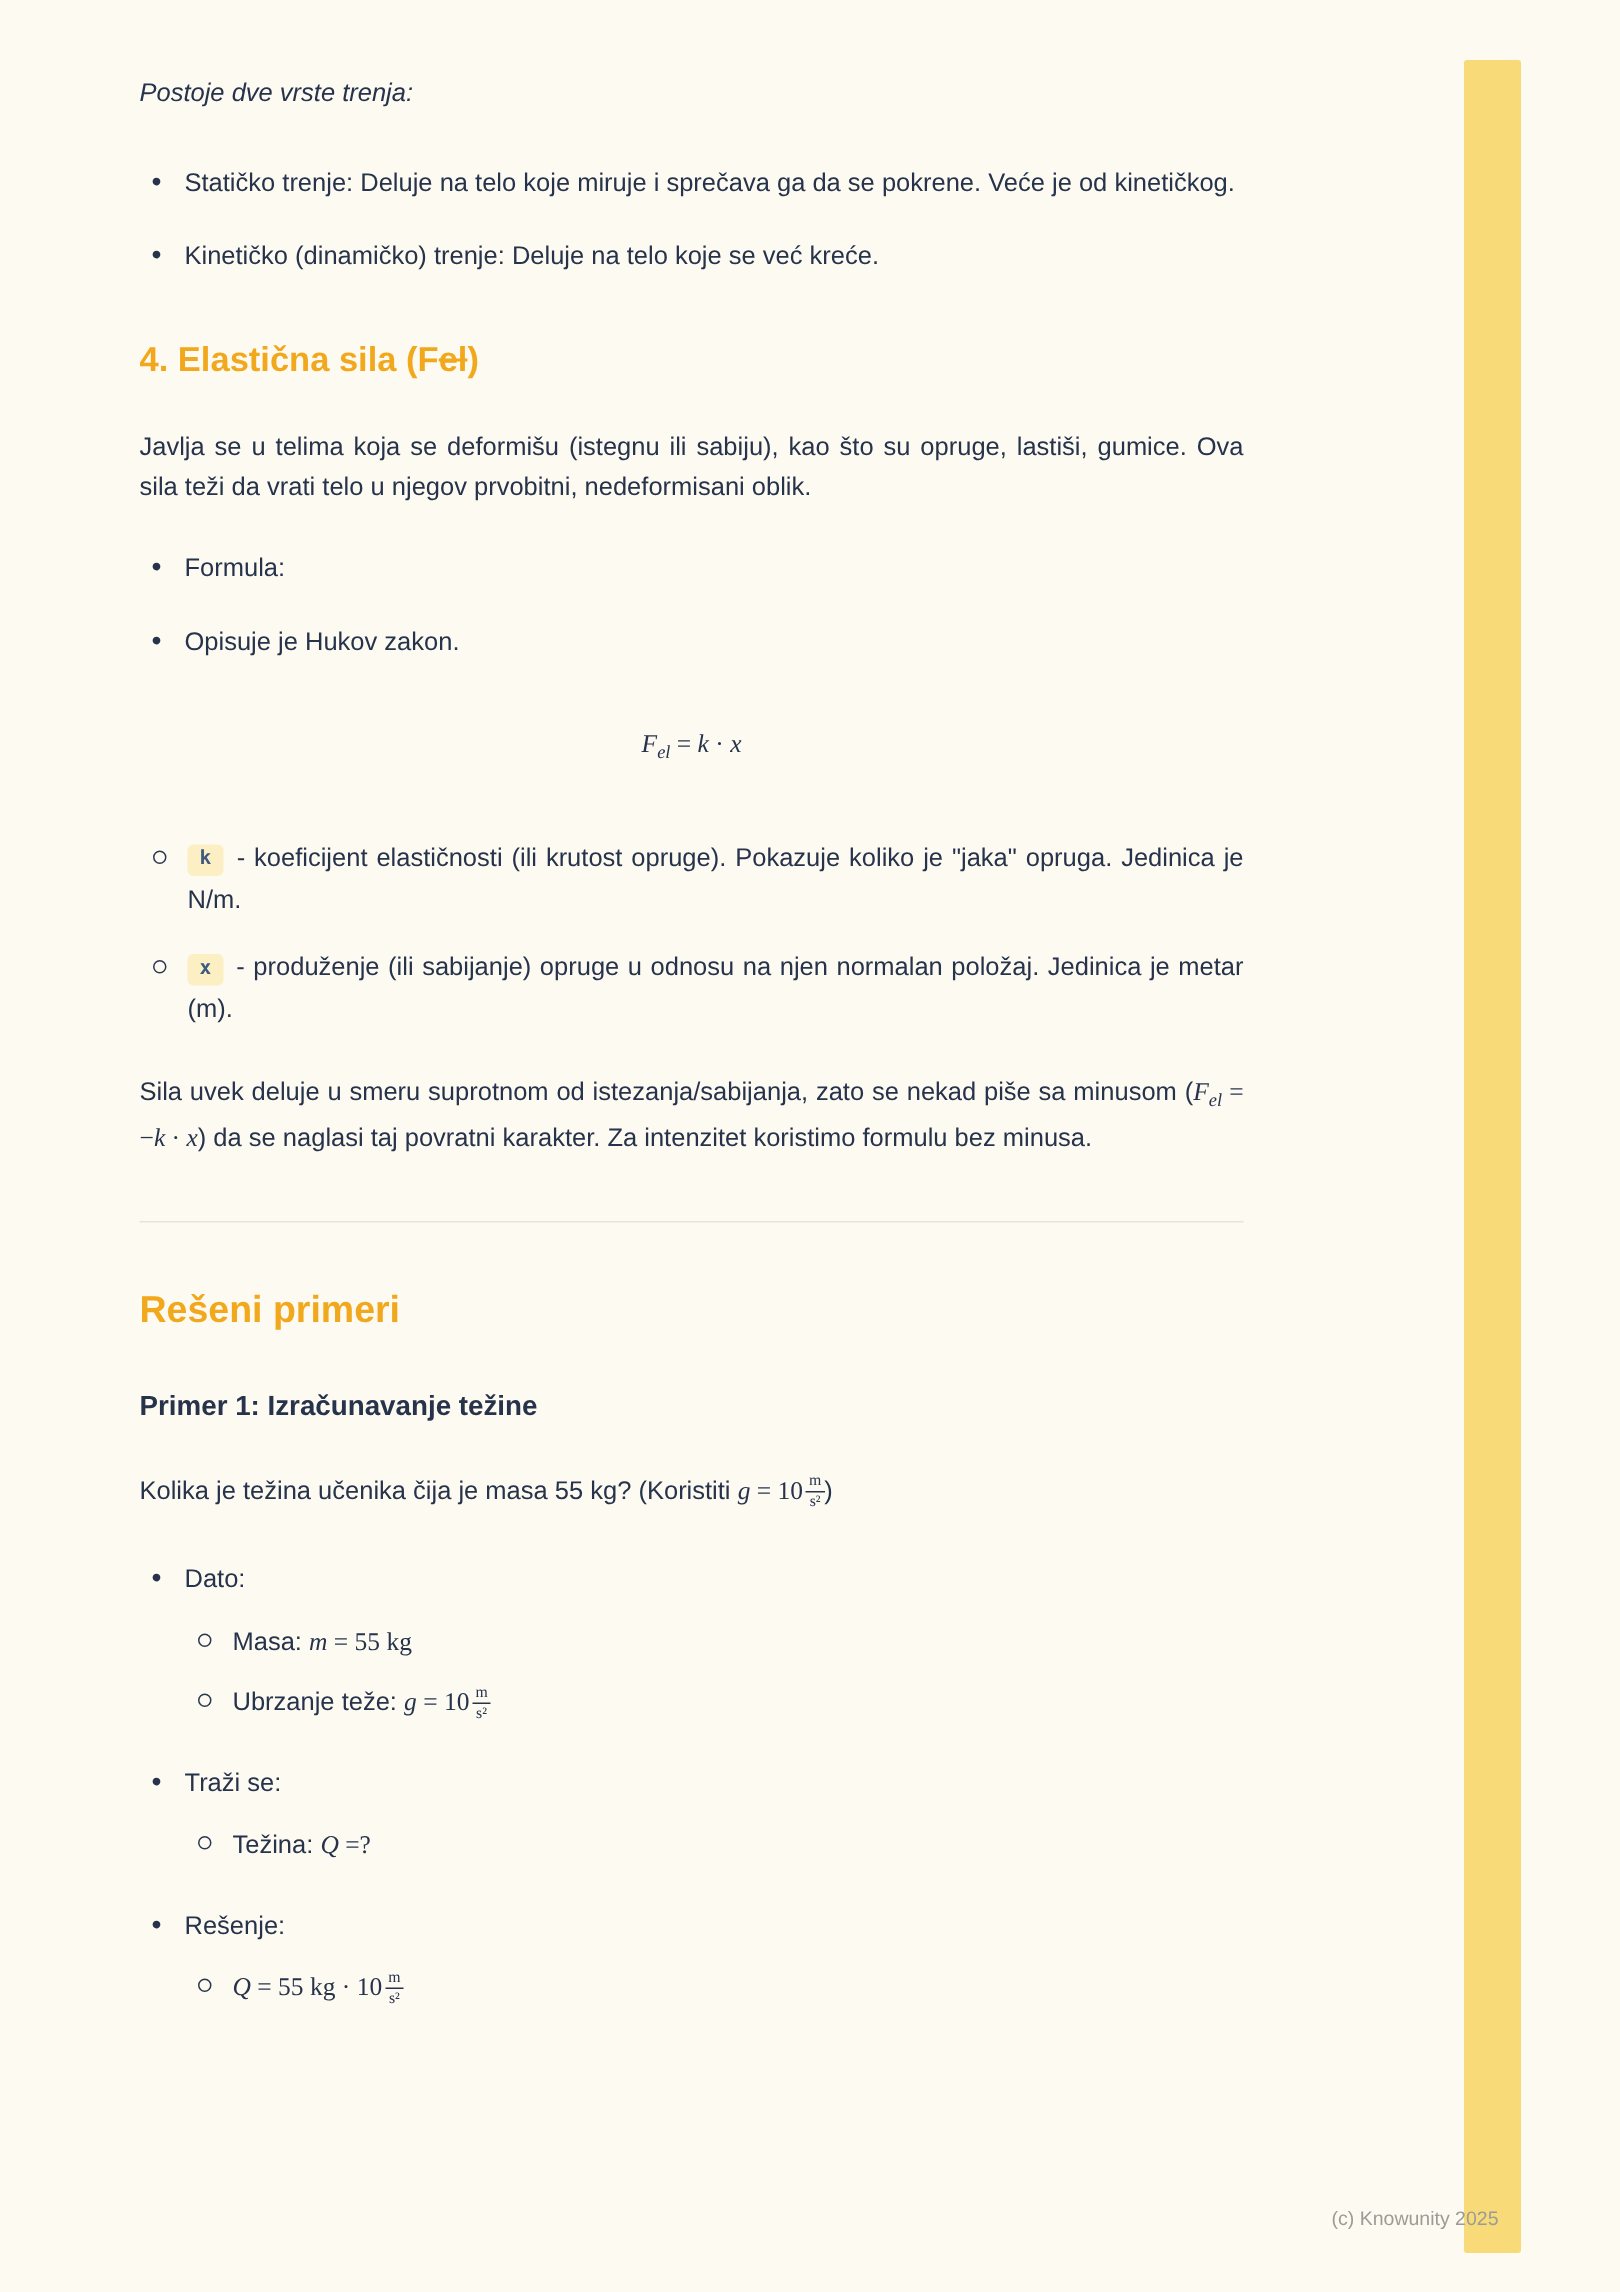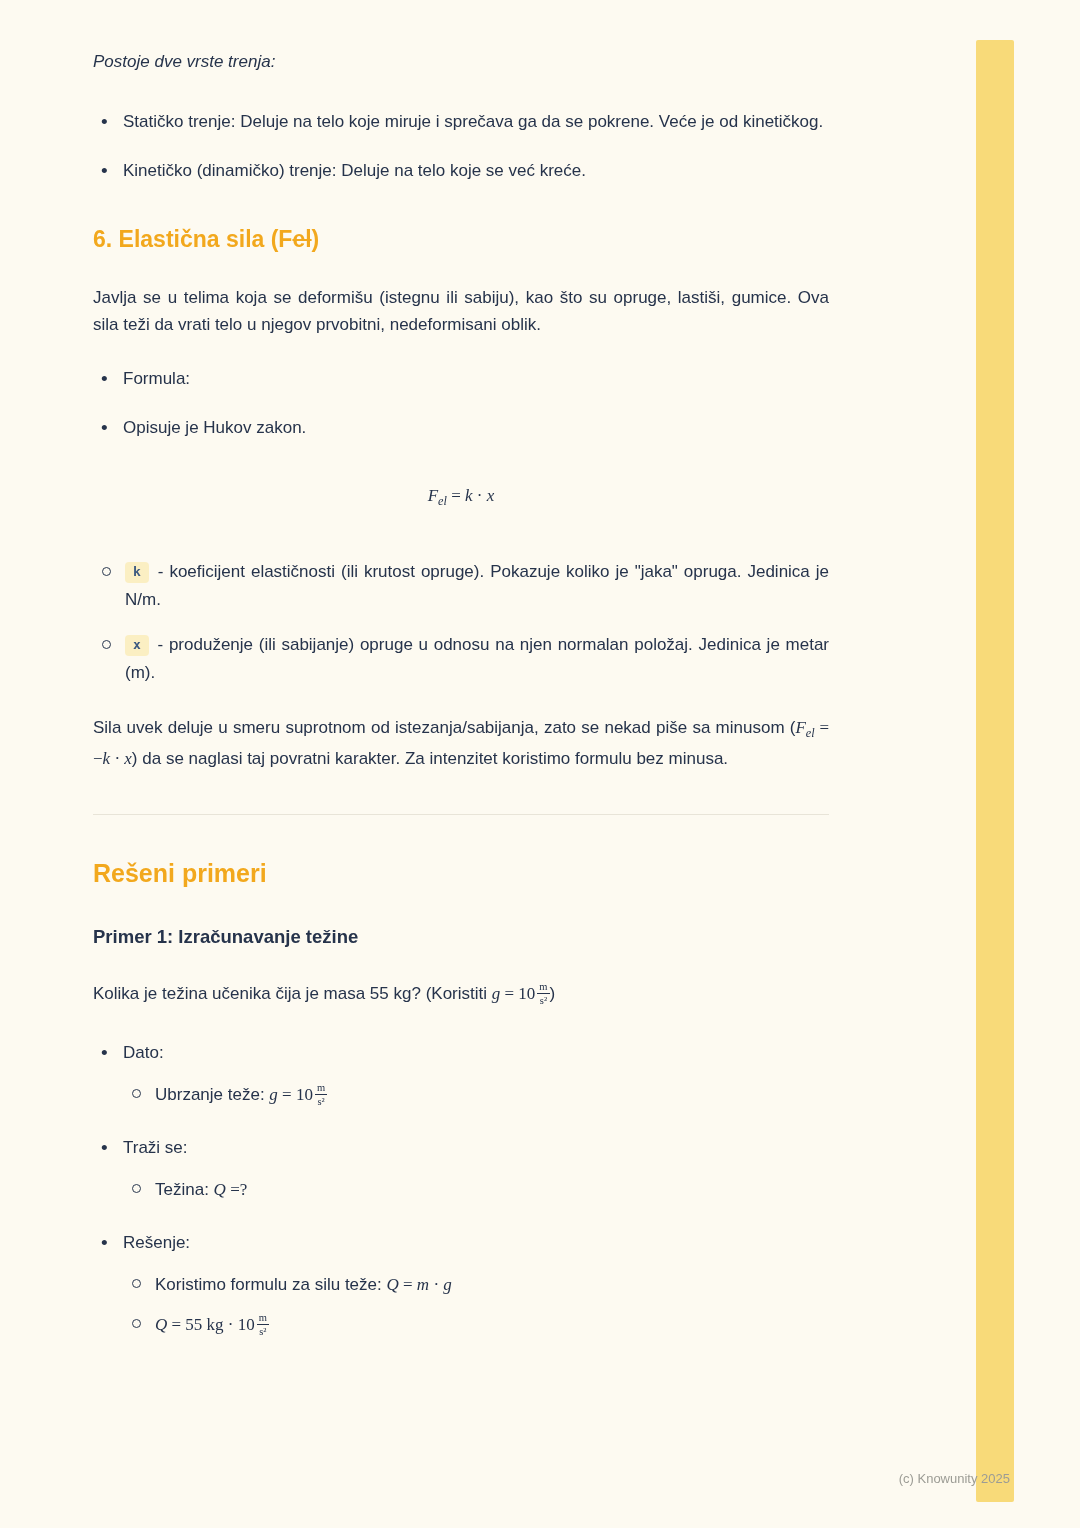--- a/index.html
+++ b/index.html
@@ -79,21 +79,21 @@
     padding:2px 8px 3px; margin-right:3px;
     line-height:1.2; vertical-align:1px;
   }
 
   .divider {
     border:none; border-top:1px solid #e8e4d8;
     margin:42px 0 38px;
   }
 
   .footer {
-    position:absolute; right:70px; bottom:42px;
+    position:absolute; right:81px; bottom:42px;
     font-size:13px; color:#9c9c95; z-index:3;
   }
   .blist.ex > li { margin-bottom:26px; }
 </style>
 </head>
 <body>
 
 <div class="stripe"></div>
 
 <main class="content">
@@ -102,21 +102,21 @@
 
   <ul class="blist">
     <li>
       <strong>Statičko trenje:</strong><span> Deluje na telo koje miruje i sprečava ga da se pokrene. Veće je od kinetičkog.</span>
     </li>
     <li>
       <strong>Kinetičko (dinamičko) trenje:</strong><span> Deluje na telo koje se već kreće.</span>
     </li>
   </ul>
 
-  <h2 class="h-section"><span>6. Elastična sila (F</span><span class="strike">el</span><span>)</span></h2>
+  <h2 class="h-section"><span>4. Elastična sila (F</span><span class="strike">el</span><span>)</span></h2>
 
   <p class="just">Javlja se u telima koja se deformišu (istegnu ili sabiju), kao što su opruge, lastiši, gumice. Ova sila teži da vrati telo u njegov prvobitni, nedeformisani oblik.</p>
 
   <ul class="blist">
     <li>
       <strong>Formula:</strong>
     </li>
     <li>
       <span>Opisuje je </span><strong>Hukov zakon</strong><span>.</span>
     </li>
@@ -147,39 +147,39 @@
 
   <p>
     <span>Kolika je težina učenika čija je masa 55 kg? (Koristiti </span><span class="mi">g</span><span class="math"> = 10</span><span class="frac"><span class="num">m</span><span class="den">s²</span></span><span>)</span>
   </p>
 
   <ul class="blist ex" style="margin-top:32px;">
     <li>
       <strong>Dato:</strong>
       <ul class="clist inner">
         <li>
+          <span>Masa: </span><span class="mi">m</span><span class="math"> = 55 kg</span>
+        </li>
+        <li>
           <span>Ubrzanje teže: </span><span class="mi">g</span><span class="math"> = 10</span><span class="frac"><span class="num">m</span><span class="den">s²</span></span>
         </li>
       </ul>
     </li>
     <li>
       <strong>Traži se:</strong>
       <ul class="clist inner">
         <li>
           <span>Težina: </span><span class="mi">Q</span><span class="math"> =?</span>
         </li>
       </ul>
     </li>
     <li>
       <strong>Rešenje:</strong>
       <ul class="clist inner">
         <li>
-          <span>Koristimo formulu za silu teže: </span><span class="mi">Q</span><span class="math"> = </span><span class="mi">m</span><span class="math"> · </span><span class="mi">g</span>
-        </li>
-        <li>
           <span class="mi">Q</span><span class="math"> = 55 kg · 10</span><span class="frac"><span class="num">m</span><span class="den">s²</span></span>
         </li>
       </ul>
     </li>
   </ul>
 
 </main>
 
 <div class="footer">(c) Knowunity 2025</div>
 

